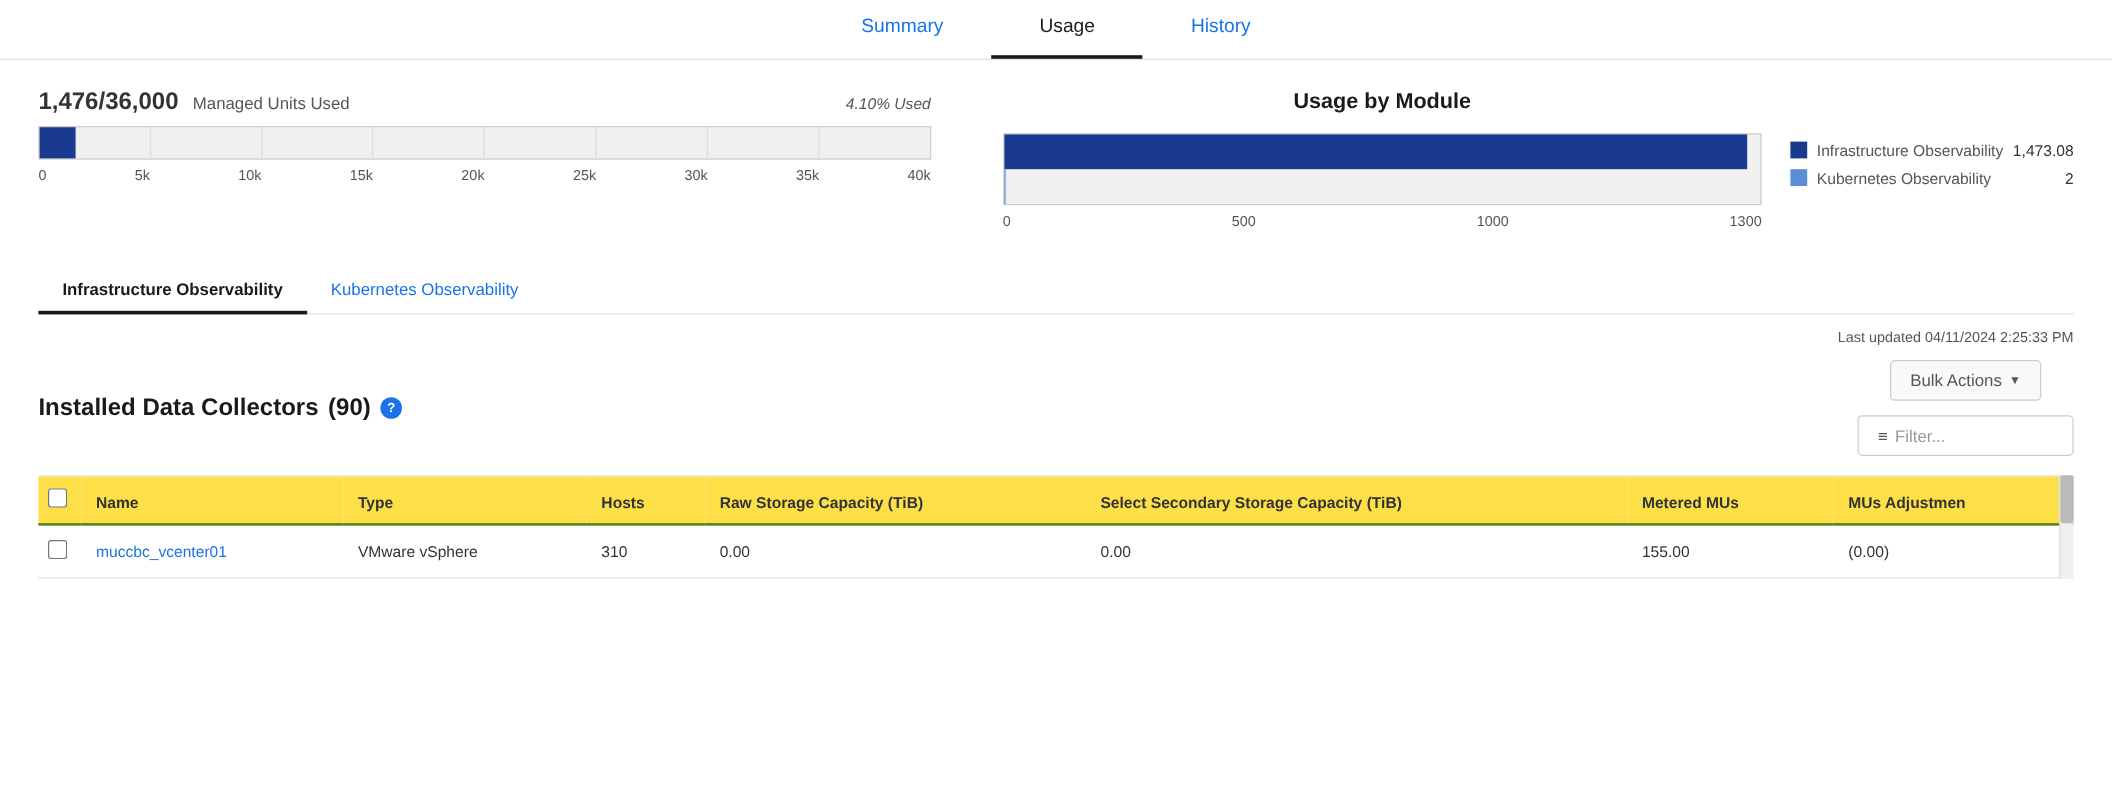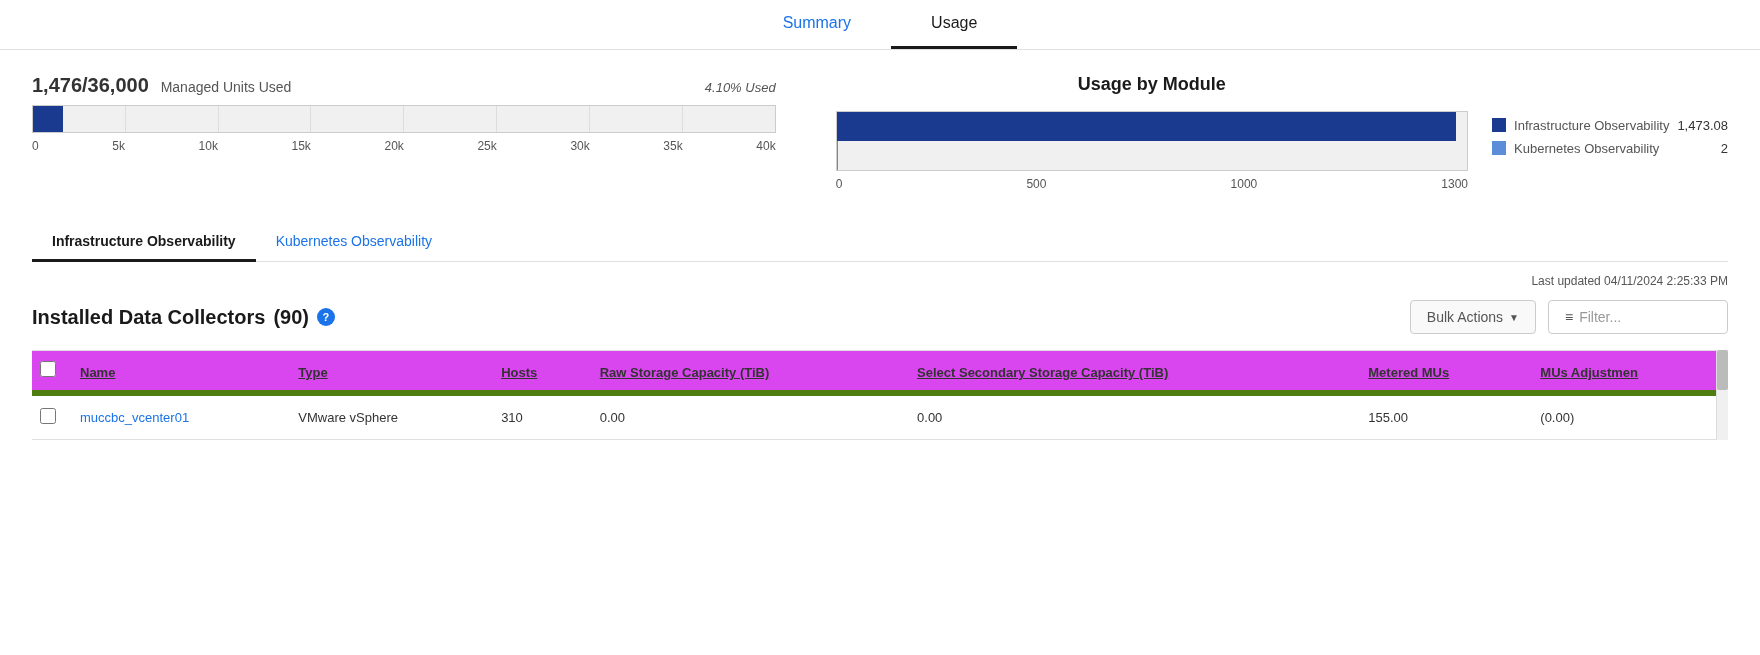--- a/index.html
+++ b/index.html
@@ -268,20 +268,21 @@
       display: inline-flex;
       align-items: center;
       justify-content: center;
       cursor: pointer;
     }
 
     .section-header-right {
       display: flex;
       gap: 12px;
       align-items: center;
+      flex-direction: column;
     }
 
     .bulk-actions-btn {
       display: flex;
       align-items: center;
       gap: 6px;
       padding: 8px 16px;
       border: 1px solid #ccc;
       background: #f9f9f9;
       border-radius: 4px;
@@ -307,28 +308,27 @@
     
     .data-table {
       width: 100%;
       border-collapse: collapse;
       font-size: 13px;
     }
 
     .data-table th {
       text-align: left;
       padding: 10px 12px;
-      border-bottom: 6px solid #4d7c0f;
+      border-bottom: 2px solid #4d7c0f;
       border-top: 1px solid #e0e0e0;
       font-weight: 600;
       color: #333;
       font-size: 13px;
-      background: #d946ef;
+      background: #fde047;
       vertical-align: bottom;
-      text-decoration: underline;
     }
 
     .data-table td {
       padding: 12px 12px;
       border-bottom: 1px solid #e0e0e0;
       color: #333;
       vertical-align: middle;
     }
 
     .data-table th:first-child,
@@ -380,20 +380,21 @@
       color: #555;
       font-size: 14px;
     }
   </style>
 </head>
 <body>
 
 <nav class="top-nav">
   <a class="top-nav-tab inactive">Summary</a>
   <a class="top-nav-tab active">Usage</a>
+  <a class="top-nav-tab inactive">History</a>
 </nav>
 
 <div class="main-content">
 
   <div class="charts-row">
 
     <div class="chart-section">
       <div class="usage-header">
         <div>
           <span class="usage-amount bold">1,476/36,000</span>

